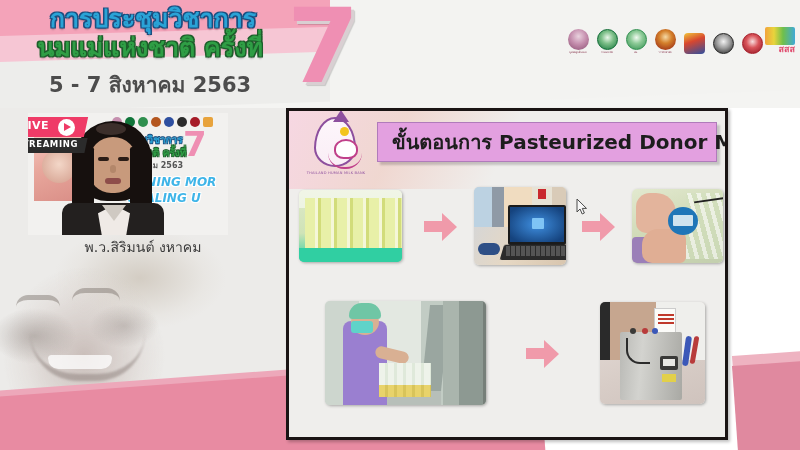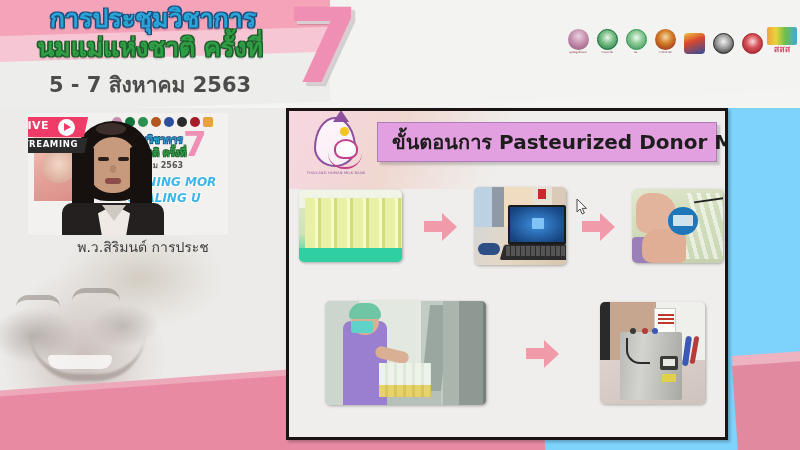--- a/index.html
+++ b/index.html
@@ -2,21 +2,21 @@
 <html><head>
 <meta charset="utf-8">
 <style>
   * { box-sizing: border-box; margin: 0; padding: 0; }
   html, body {
     width: 800px; height: 450px;
     overflow: hidden;
     background: #ececeb;
     font-family: "DejaVu Sans", "Liberation Sans", sans-serif;
   }
-  #stage { position: relative; width: 800px; height: 450px; overflow: hidden; background: #7dd3fc; }
+  #stage { position: relative; width: 800px; height: 450px; overflow: hidden; background: #ffffff; }
 
   
   .header { position: absolute; left: 0; top: 0; width: 800px; height: 108px; overflow: hidden; background: #f4f4f2; }
   .hdr-band-a { position: absolute; left: 0; top: 0; width: 800px; height: 40px;
     background: #f4a3b9; transform: skewY(-1.6deg); transform-origin: 0 0; }
   .hdr-band-b { position: absolute; left: 0; top: 36px; width: 800px; height: 32px;
     background: #f6c6d4; transform: skewY(-1.6deg); transform-origin: 0 0; }
   .hdr-band-c { position: absolute; left: 0; top: 62px; width: 800px; height: 50px;
     background: #ededeb; transform: skewY(-1.8deg); transform-origin: 0 0; }
   .hdr-right-white { position: absolute; left: 330px; top: 0; width: 470px; height: 108px;
@@ -51,21 +51,21 @@
   .logo { width: 24px; height: 28px; display: flex; flex-direction: column; align-items: center; justify-content: flex-end; }
   .logo .mark { width: 21px; height: 21px; border-radius: 50%; display: block; }
   .logo .cap { font-size: 2.6px; color: #8a3a52; line-height: 3px; margin-top: 1px; letter-spacing: -.1px; }
   .lg1 .mark { background: radial-gradient(circle at 50% 35%, #e9d2de 0%, #c58fae 45%, #8c4f72 100%); }
   .lg2 .mark { background: radial-gradient(circle at 50% 40%, #eaf6ea 0%, #7fc08a 40%, #11753a 100%); border: 1.5px solid #0d6a33; }
   .lg3 .mark { background: radial-gradient(circle at 50% 40%, #f1faf1 0%, #8ecb98 40%, #2f8f4e 100%); border: 1.5px solid #2f8f4e; }
   .lg4 .mark { background: radial-gradient(circle at 50% 38%, #f5d9a5 0%, #d4802b 38%, #8e1b12 100%); }
   .lg5 .mark { background: linear-gradient(160deg,#f0c53a 0%,#d8472f 40%,#2e4fa0 100%); border-radius: 4px; }
   .lg6 .mark { background: radial-gradient(circle at 50% 40%, #f2f2f2 0%, #9c9c9c 45%, #1e1e1e 100%); border: 1.5px solid #222; }
   .lg7 .mark { background: radial-gradient(circle at 50% 40%, #f7dede 0%, #d9545a 42%, #8e1220 100%); border: 1.5px solid #a61b27; }
-  .lg8 { width: 26px; }
+  .lg8 { width: 26px; align-items: flex-end; }
   .lg8 .mark { width: 30px; height: 18px; border-radius: 2px;
     background: linear-gradient(90deg,#f2a33c 0%,#e8d43c 30%,#6fbf4b 60%,#3fa9d6 100%); }
   .lg8 .thai { font-size: 9px; font-weight: bold; color: #e04a6d; line-height: 9px; }
 
   .tagline {
     position: absolute; left: 362px; top: 74px;
     font-size: 22px; font-weight: bold; font-style: italic; color: #3fb5e8;
     letter-spacing: .4px; white-space: nowrap;
     text-shadow: -1.5px -1.5px 0 #ffffff, 1.5px -1.5px 0 #ffffff, -1.5px 1.5px 0 #ffffff,
                  1.5px 1.5px 0 #ffffff, 3px 3px 2px rgba(0,0,0,.28);
@@ -401,21 +401,21 @@
 
     <div class="live-badge">
       <div class="live-row1"></div>
       <div class="live-row2"></div>
       <div class="live-txt">LIVE</div>
       <div class="live-play"></div>
       <div class="stream-txt">STREAMING</div>
     </div>
   </div>
 
-  <div class="speaker-name">พ.ว.สิริมนต์  การประช</div>
+  <div class="speaker-name">พ.ว.สิริมนต์  งหาคม</div>
 
   <div class="slide">
     <div class="slide-wash"></div>
 
     <div class="hmb-logo">
       <div class="hmb-drop">
         <div class="hmb-yellow"></div>
         <div class="hmb-baby"></div>
         <div class="hmb-arm"></div>
       </div>

